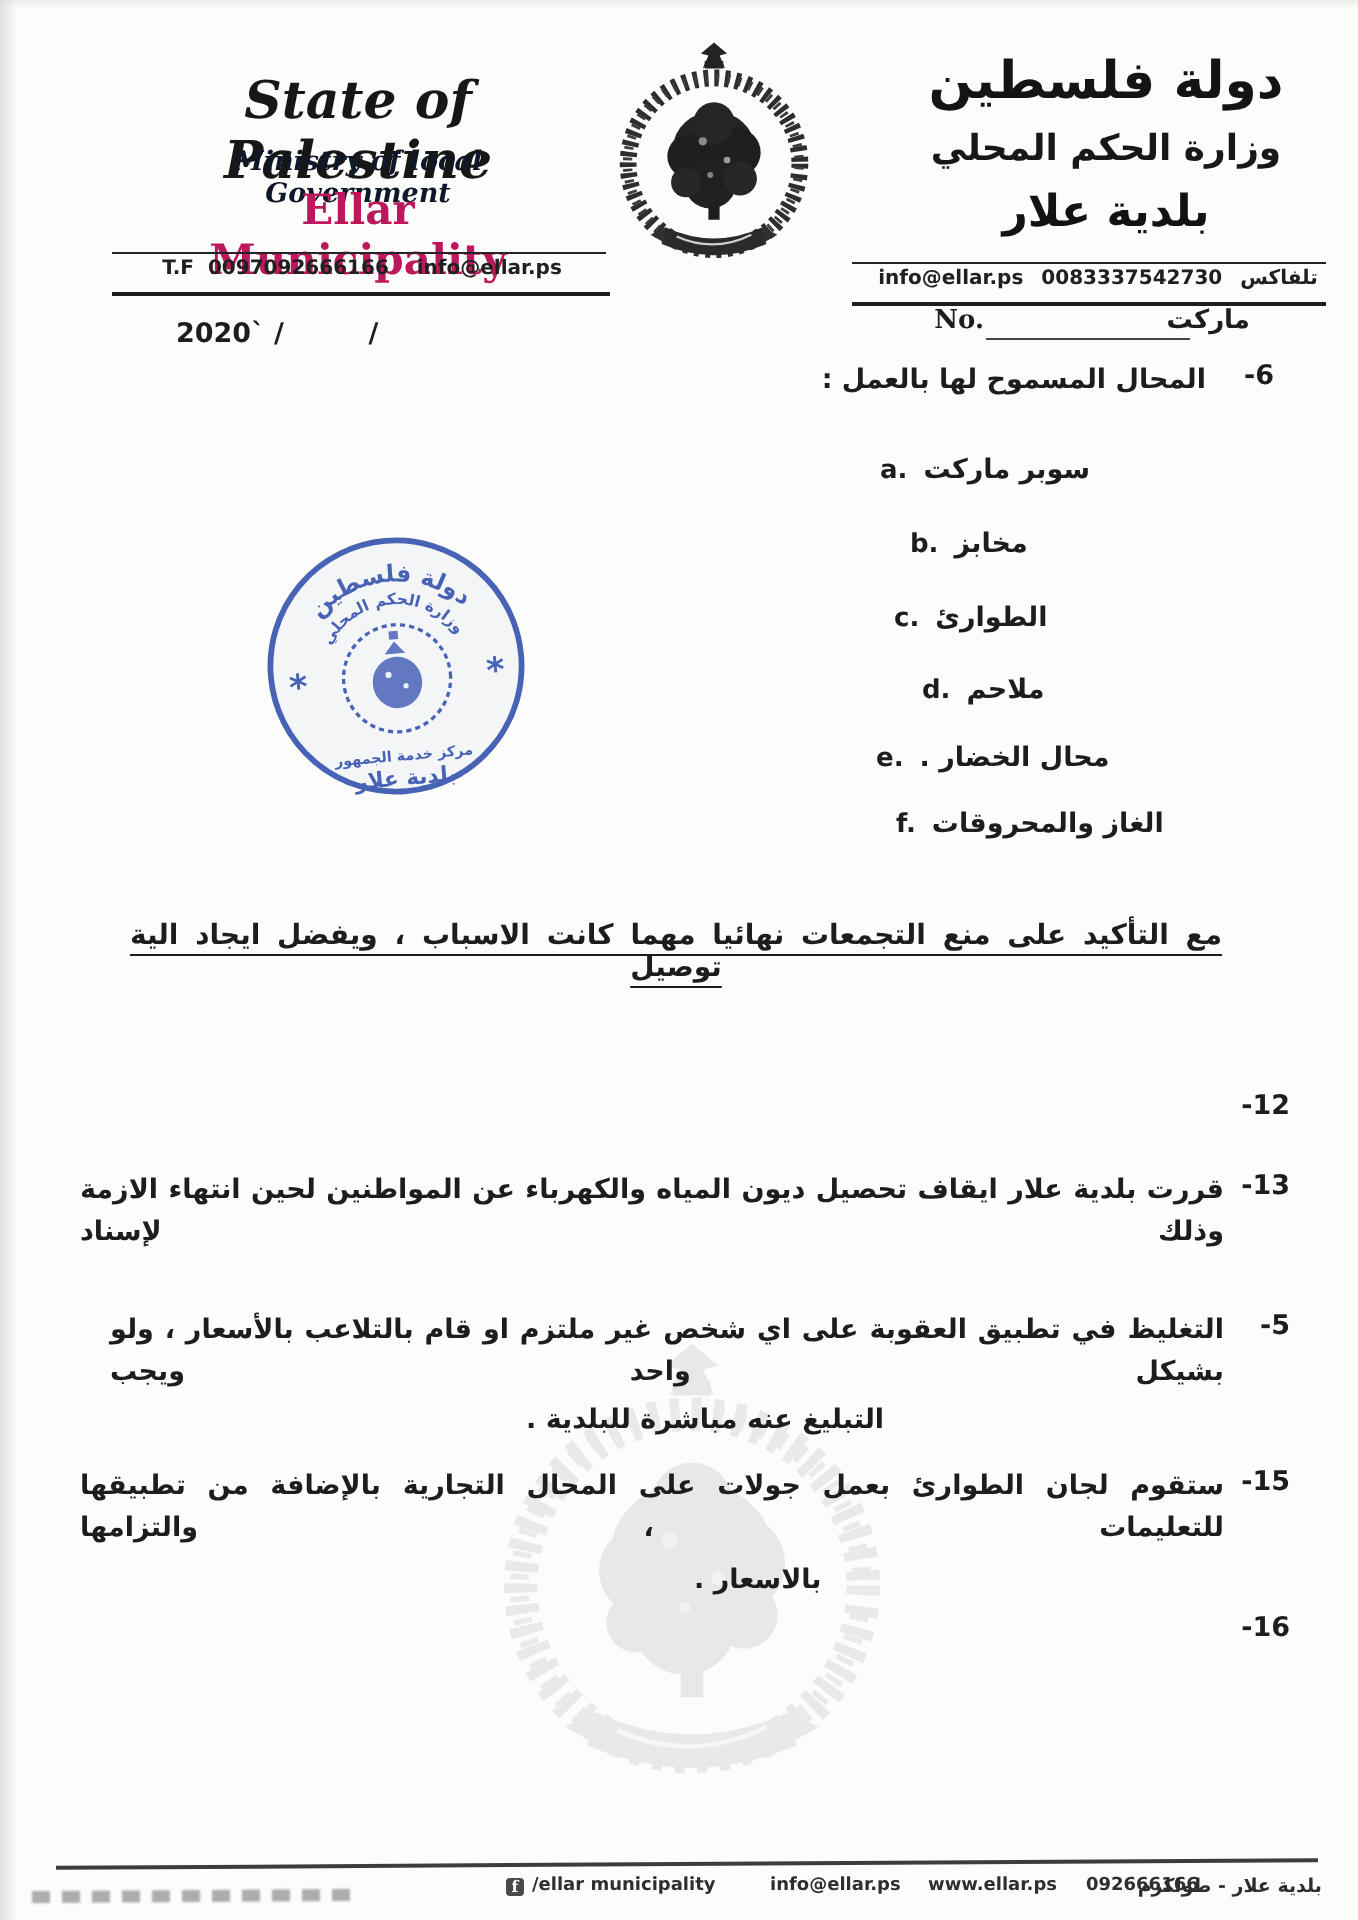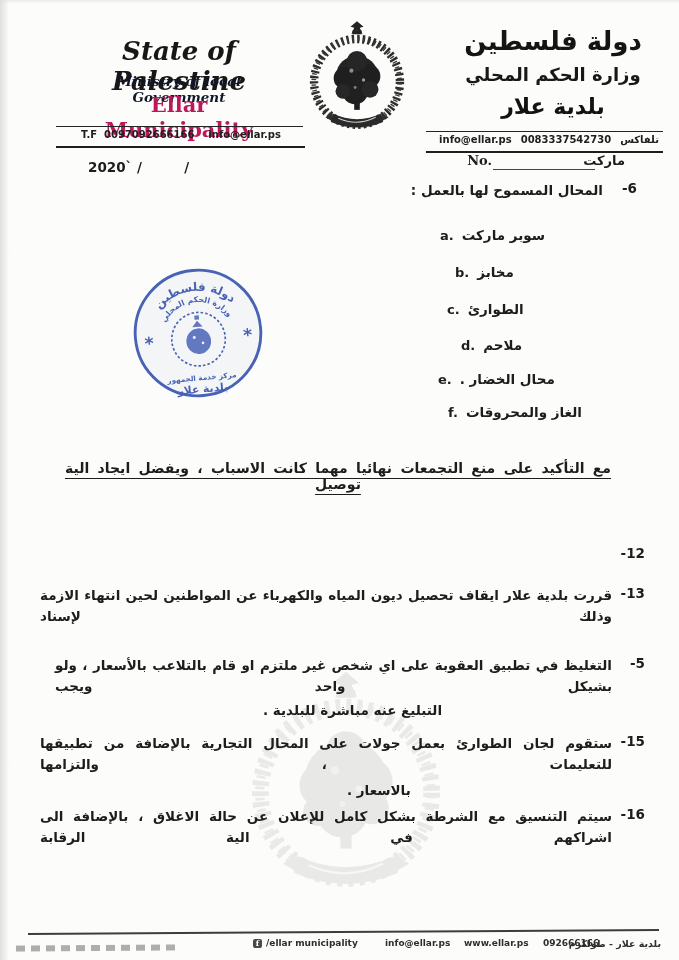--- a/index.html
+++ b/index.html
@@ -181,21 +181,20 @@
 
   <div class="abs bnum" style="top:655px;">5-</div>
   <div class="abs bline just" style="top:655px;left:55px;right:67px;">التغليظ في تطبيق العقوبة على اي شخص غير ملتزم او قام بالتلاعب بالأسعار ، ولو بشيكل واحد ويجب</div>
   <div class="abs bline nowrap" style="top:700px;left:263px;">التبليغ عنه مباشرة للبلدية .</div>
 
   <div class="abs bnum" style="top:733px;">15-</div>
   <div class="abs bline just" style="top:733px;left:40px;right:67px;">ستقوم لجان الطوارئ بعمل جولات على المحال التجارية بالإضافة من تطبيقها للتعليمات ، والتزامها</div>
   <div class="abs bline nowrap" style="top:780px;left:347px;">بالاسعار .</div>
 
   <div class="abs bnum" style="top:806px;">16-</div>
-  <div class="abs bline just" style="top:806px;left:40px;right:67px;">سيتم التنسيق مع الشرطة بشكل كامل للإعلان عن حالة الاغلاق ، بالإضافة الى اشراكهم في الية الرقابة</div>
 
   <div class="abs footer-rule"></div>
   <div class="abs footer-smudge"></div>
   <div class="abs footer-item fb-wrap">
     <span class="fb-icon">f</span>
     <span class="ltr">/ellar municipality</span>
   </div>
   <div class="abs footer-item ltr" style="left:385px;">info@ellar.ps</div>
   <div class="abs footer-item ltr" style="left:464px;">www.ellar.ps</div>
   <div class="abs footer-item ltr" style="left:543px;">092666166</div>

